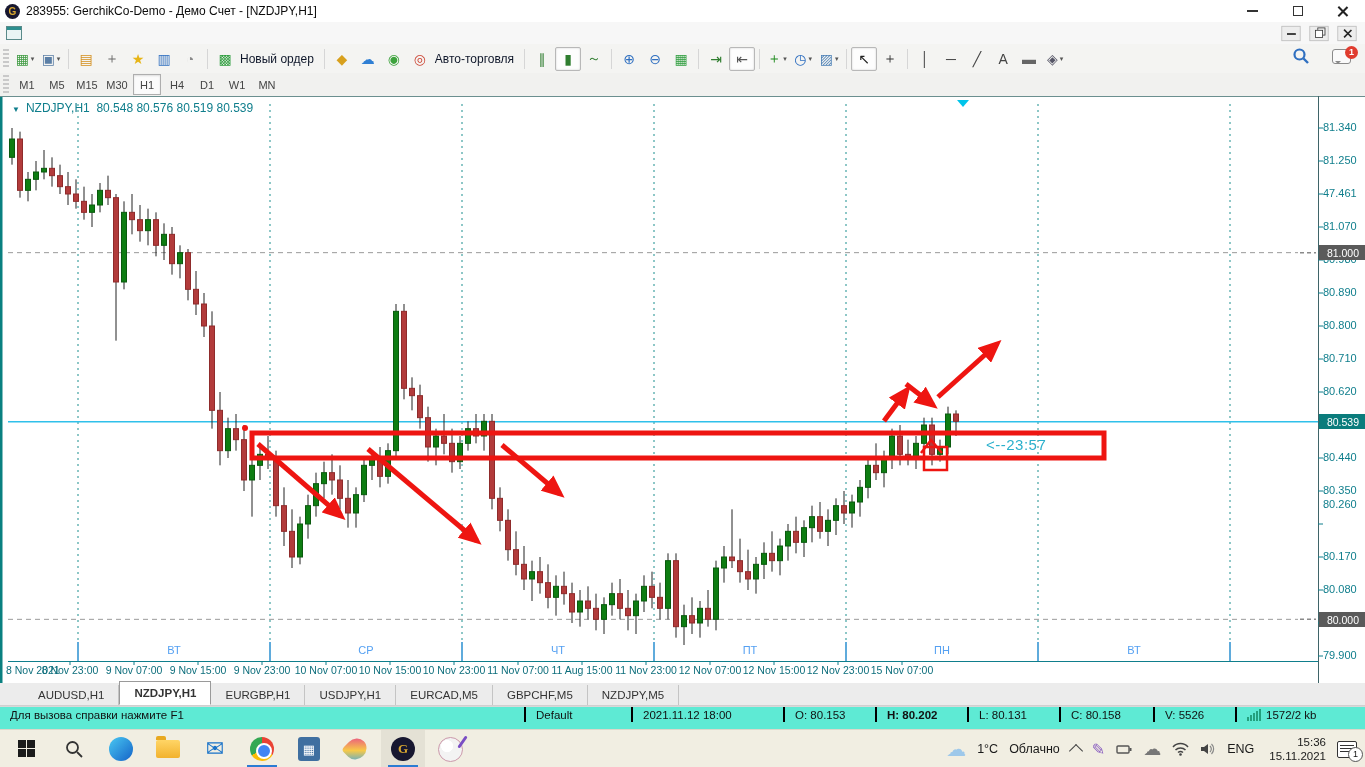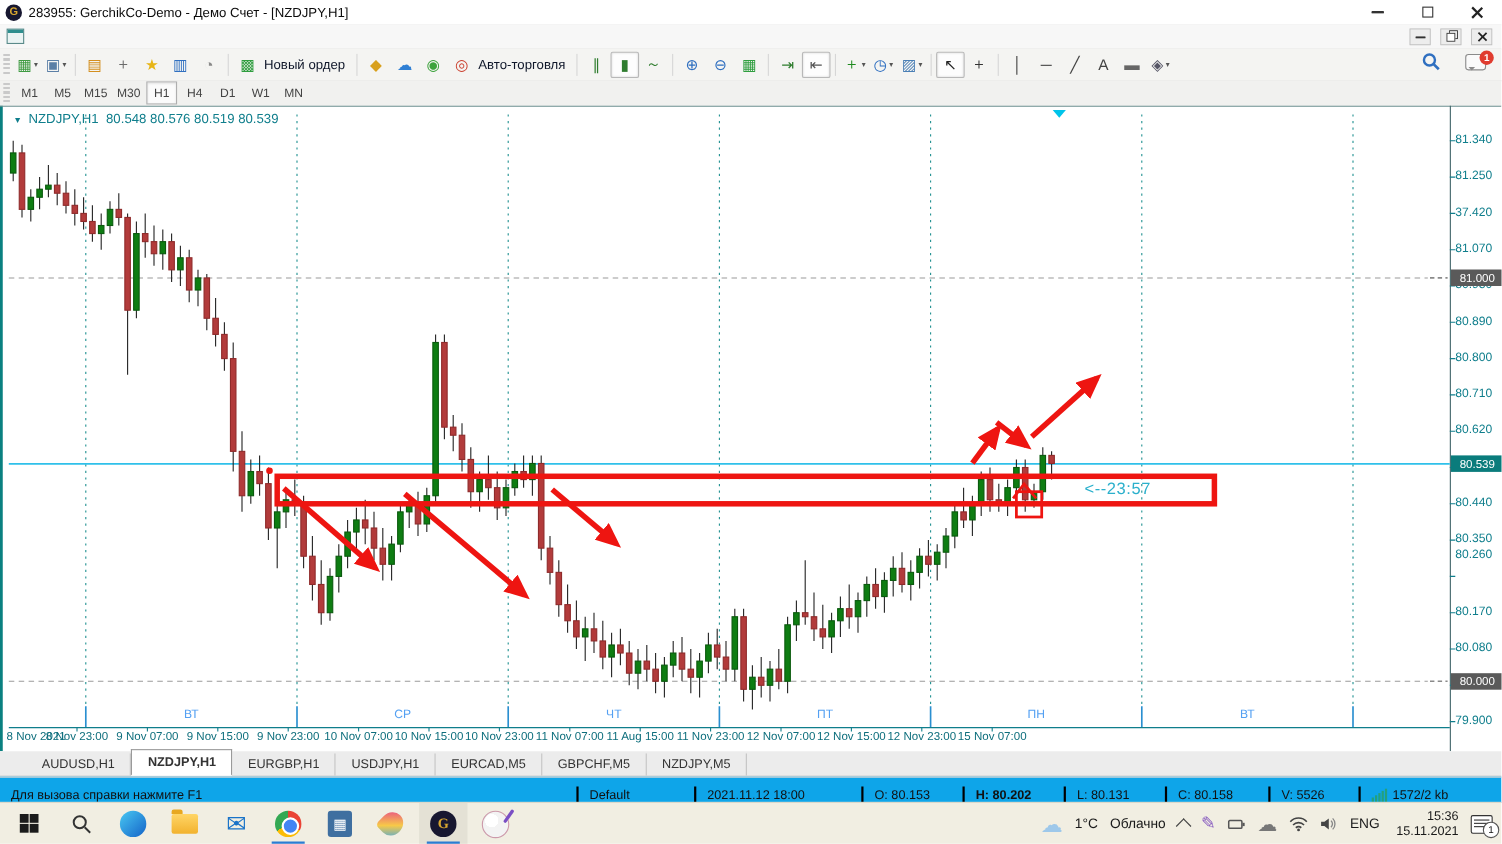--- a/index.html
+++ b/index.html
@@ -60,22 +60,22 @@
   .time-label{position:absolute;width:72px;text-align:center;color:#0d6e7c;font-size:10.5px;top:568px;white-space:nowrap;}
   .day-label{position:absolute;width:60px;text-align:center;color:#54a0f2;font-size:11px;top:548px;}
   .annot-text{position:absolute;color:#2bb0cc;font-size:15px;letter-spacing:.5px;}
 
   #tabsbar{position:absolute;left:0;top:683px;width:1365px;height:23px;background:#ececec;
            border-bottom:1px solid #d0d0d0;display:flex;align-items:flex-end;padding-left:24px;box-sizing:border-box;}
   .tab{height:20px;padding:0 14px;display:flex;align-items:center;font-size:11.5px;color:#333;
        border-right:1px solid #c4c4c4;}
   .tab.active{background:#ffffff;border:1px solid #9a9a9a;border-bottom-color:#fff;font-weight:bold;height:22px;}
 
-  #statusbar{position:absolute;left:0;top:706px;width:1365px;height:23px;background:#0ea5e9;
-             border-top:1px solid #d8d8d8;display:flex;align-items:flex-end;font-size:11.5px;}
+  #statusbar{position:absolute;left:0;top:706px;width:1365px;height:23px;background:#5eead4;
+             border-top:1px solid #d8d8d8;display:flex;align-items:flex-start;font-size:11.5px;}
   .st{padding:0 10px;border-left:2px solid #000000;height:15px;display:flex;align-items:center;white-space:nowrap;}
   .st.first{border-left:none;flex:1;}
   .traffic-bars{display:inline-flex;align-items:flex-end;gap:1px;margin-right:5px;}
   .traffic-bars i{display:block;width:2px;background:#23a07d;}
 
   #taskbar{position:absolute;left:0;top:729px;width:1365px;height:38px;background:#f1eee2;border-top:1px solid #dcd8ca;}
   .task-cell{position:absolute;top:0;width:44px;height:38px;display:flex;align-items:center;justify-content:center;}
   .task-cell.active{background:#e4e1d5;}
   .task-cell.active:after,.task-cell.underline:after{content:"";position:absolute;left:7px;right:7px;bottom:0;height:3px;background:#2b7cd3;}
   .win-start{width:18px;height:18px;display:grid;grid-template-columns:8px 8px;grid-template-rows:8px 8px;gap:1px;}
@@ -586,21 +586,21 @@
       <line x1="884" y1="325" x2="907" y2="294" stroke="#ee1511" stroke-width="5" marker-end="url(#ah)"></line>
       <line x1="906" y1="288" x2="933" y2="309" stroke="#ee1511" stroke-width="5" marker-end="url(#ah)"></line>
       <line x1="938" y1="301" x2="997" y2="248" stroke="#ee1511" stroke-width="5" marker-end="url(#ah)"></line>
     </svg>
   <div class="chart-header">
     <span class="tri">▼</span><span>NZDJPY,H1</span>&nbsp;&nbsp;<span>80.548 80.576 80.519 80.539</span>
   </div>
   <div id="axis-labels">
       <div class="price-label" style="top: 25px;">81.340</div>
       <div class="price-label" style="top: 58px;">81.250</div>
-      <div class="price-label" style="top: 91px;">37.420</div>
+      <div class="price-label" style="top: 91px;">47.461</div>
       <div class="price-label" style="top: 124px;">81.070</div>
       <div class="price-label" style="top: 157px;">80.980</div>
       <div class="price-label" style="top: 190px;">80.890</div>
       <div class="price-label" style="top: 223px;">80.800</div>
       <div class="price-label" style="top: 256px;">80.710</div>
       <div class="price-label" style="top: 289px;">80.620</div>
       <div class="price-label" style="top: 322px;">80.530</div>
       <div class="price-label" style="top: 355px;">80.440</div>
       <div class="price-label" style="top: 388px;">80.350</div>
       <div class="price-label" style="top: 402px;">80.260</div>

